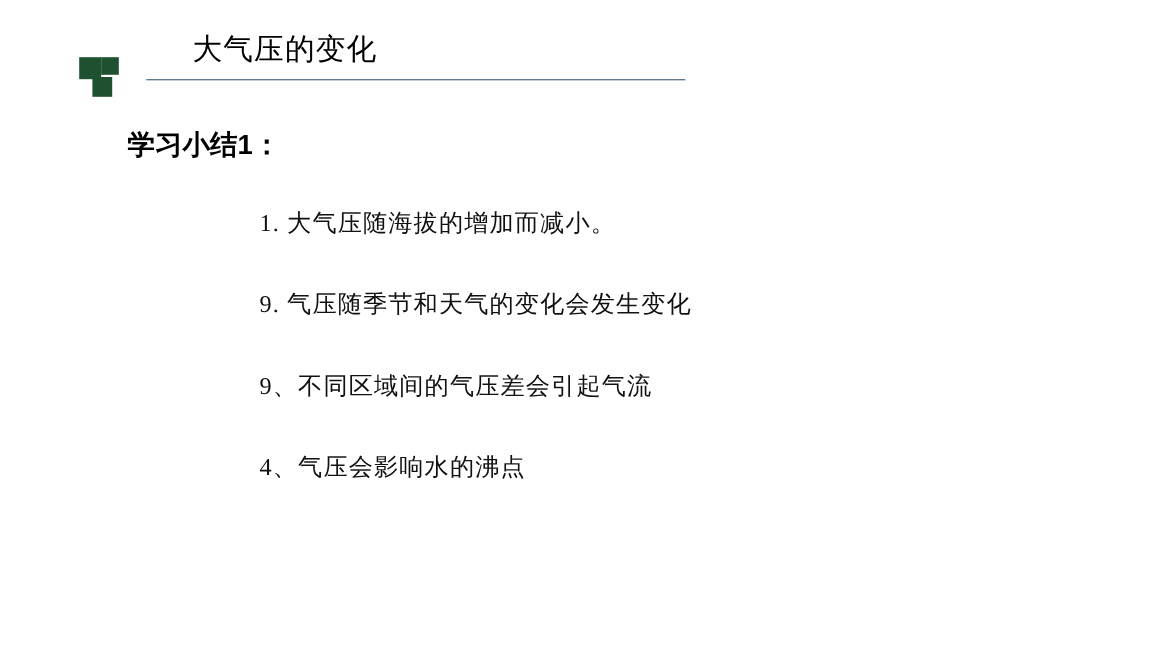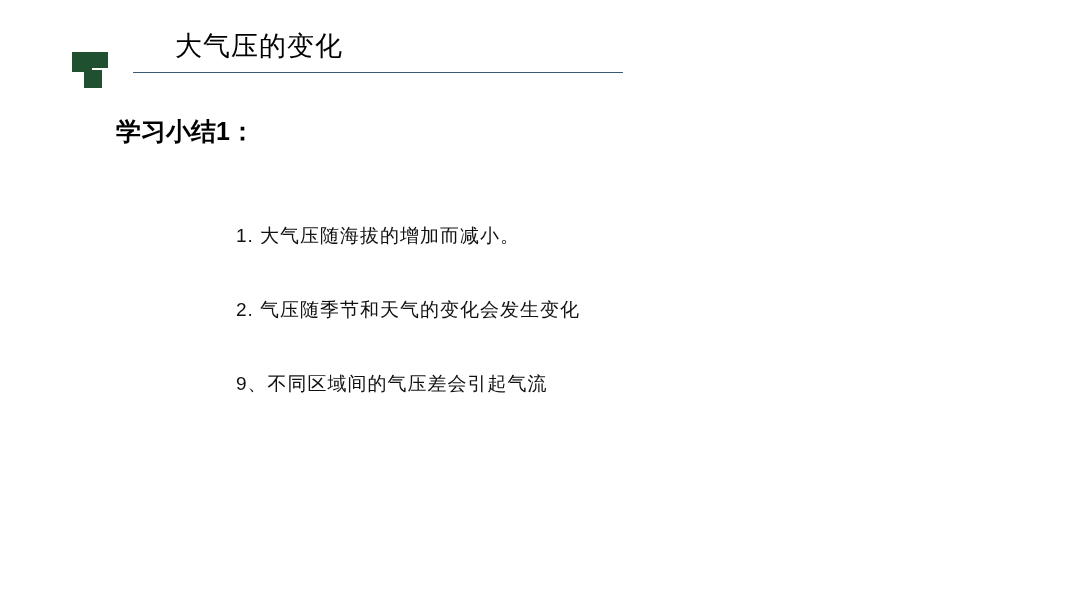--- a/index.html
+++ b/index.html
@@ -68,28 +68,27 @@
     white-space: nowrap;
   }
 
   .points {
     position: absolute;
     left: 236px;
     top: 186px;
     width: 700px;
   }
   .point {
-    font-size: 19px;
+    font-size: 22px;
     line-height: 34px;
     color: #111111;
-    font-family: Liberation Sans, sans-serif;
+    font-family: Liberation Serif, serif;
     margin-bottom: 40px;
     white-space: nowrap;
     letter-spacing: 1px;
-    margin-top: 33px;
   }
   .point:last-child { margin-bottom: 0; }
 </style>
 </head>
 <body>
 
 <div class="slide">
 
   <div class="title-deco">
     <span class="sq sq1"></span>
@@ -97,17 +96,18 @@
     <span class="sq sq3"></span>
   </div>
 
   <div class="slide-title">大气压的变化</div>
   <div class="title-rule"></div>
 
   <div class="subtitle">学习小结1：</div>
 
   <div class="points">
     <div class="point">1. 大气压随海拔的增加而减小。</div>
-    <div class="point">2. 气压随季节和天气的变化会发生变化</div>
+    <div class="point">9. 气压随季节和天气的变化会发生变化</div>
     <div class="point">9、不同区域间的气压差会引起气流</div>
+    <div class="point">4、气压会影响水的沸点</div>
   </div>
 
 </div>
 
 </body></html>

